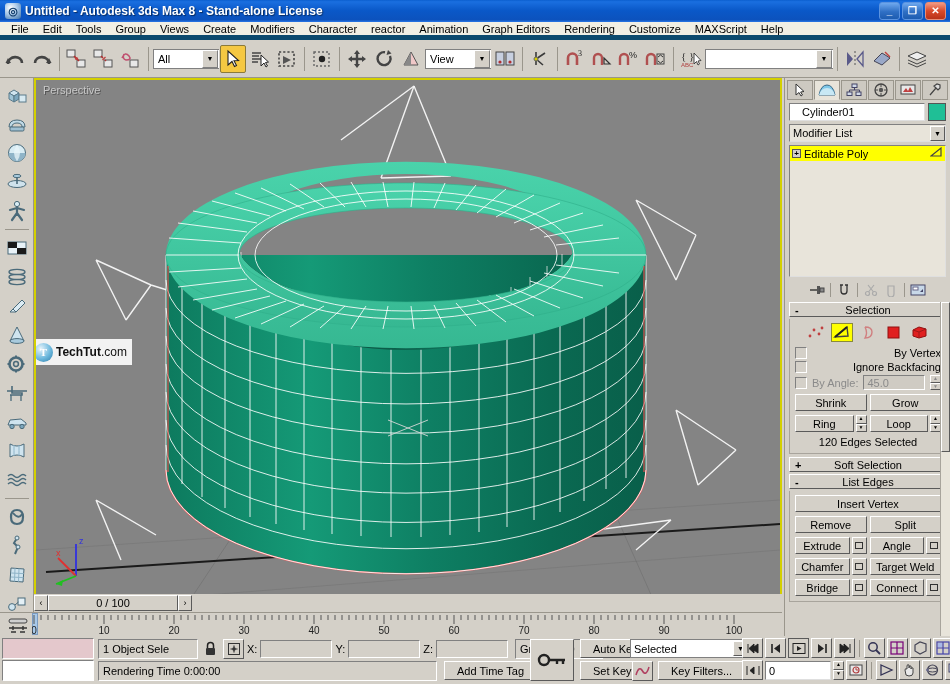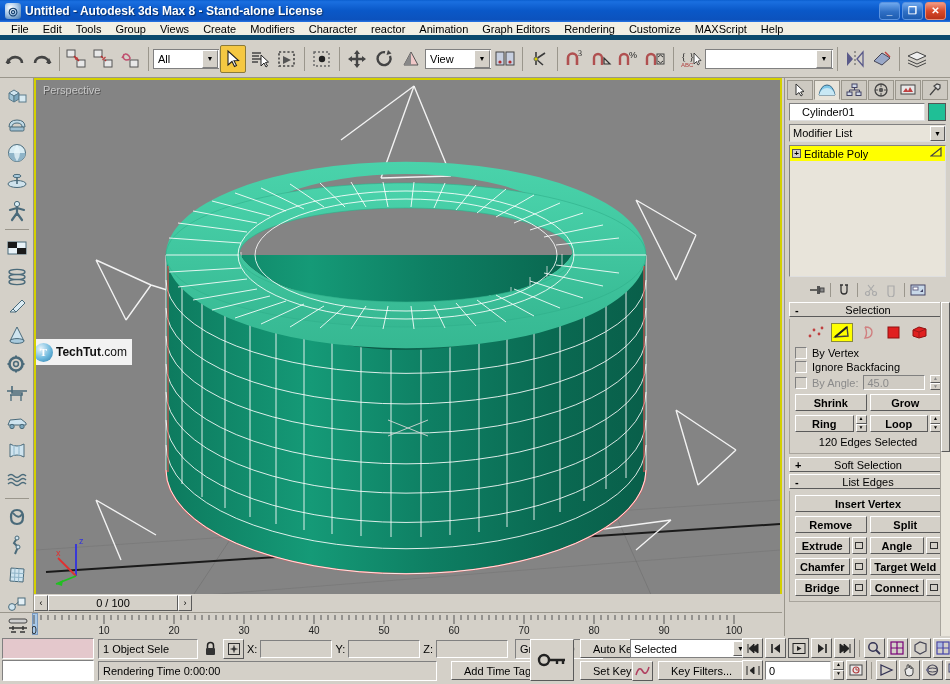--- a/index.html
+++ b/index.html
@@ -198,21 +198,21 @@
   .rollout-hdr .lbl{ width:100%; text-align:center; }
   .rollout-body{
     border:1px solid #a8a49c; border-top:none; background:#d4d0c8;
     padding:4px 5px 5px 5px; margin-bottom:3px;
   }
   .so-row{ display:flex; align-items:center; justify-content:center; gap:4px; margin-bottom:5px; }
   .so-btn{
     width:22px; height:19px; display:flex; align-items:center; justify-content:center;
   }
   .so-btn.active{ background:#ffff00; border:1px solid #8a8a3a; }
-  .chk-row{ display:flex; align-items:center; gap:5px; margin:2px 0; font-size:11px; }
+  .chk-row{ display:flex; align-items:center; gap:5px; margin:2px 0; font-size:11px;justify-content:space-between; }
   .chk{
     width:12px; height:12px; background:#d4d0c8;
     border:1px solid #808080; border-right-color:#fff; border-bottom-color:#fff;
     flex:none;
   }
   .chk-row.disabled{ color:#8a8a8a; }
   .num-field{
     flex:1; height:15px; background:#cfcbc3;
     border:1px solid #808080; border-right-color:#fff; border-bottom-color:#fff;
     font-size:11px; line-height:14px; padding-left:3px; color:#8a8a8a;
@@ -222,21 +222,21 @@
   }
   .spin i{
     flex:1; background:#d4d0c8;
     border:1px solid #fff; border-right-color:#5a5a5a; border-bottom-color:#5a5a5a;
     font-size:5px; line-height:5px; text-align:center; font-style:normal;
   }
   .btn{
     background:#d4d0c8; height:17px;
     border:1px solid #fff; border-right-color:#5a5a5a; border-bottom-color:#5a5a5a;
     display:flex; align-items:center; justify-content:center;
-    font-size:11px; white-space:nowrap; overflow:hidden;font-weight:bold;
+    font-size:11px; white-space:nowrap; overflow:hidden;
   }
   .btn-grid{ display:grid; grid-template-columns:1fr 1fr; gap:3px; margin-top:4px; }
   .btn-pair{ display:flex; gap:2px; }
   .btn-pair .btn{ flex:1; }
   .sq-btn{
     width:15px; height:17px; flex:none; background:#d4d0c8;
     border:1px solid #fff; border-right-color:#5a5a5a; border-bottom-color:#5a5a5a;
     display:flex; align-items:center; justify-content:center;
   }
   .sq-btn b{ display:block; width:8px; height:7px; border:1px solid #333; background:#d4d0c8; }
@@ -1255,21 +1255,21 @@
       <span class="coord-field"></span>
       <span class="coord-lbl">Y:</span>
       <span class="coord-field"></span>
       <span class="coord-lbl">Z:</span>
       <span class="coord-field"></span>
       <div class="sunken" style="width:88px;margin-left:5px">Grid = 10.0</div>
     </div>
 
     <div class="status-row2">
       <div class="sunken" style="width:339px">Rendering Time  0:00:00</div>
-      <div class="sb-btn" style="margin-left:12px;width:88px">Add Time Tag</div>
+      <div class="sb-btn" style="margin-left:5px;width:88px">Add Time Tag</div>
     </div>
 
     <div style="position:absolute;left:530px;top:3px" class="key-big">
       <svg width="30" height="16" viewBox="0 0 30 16">
           <circle cx="7" cy="8" r="5" fill="none" stroke="#222" stroke-width="2.4"></circle>
           <path d="M12 8 h16 M20 8 v4 M26 8 v4" stroke="#222" stroke-width="2.4" fill="none"></path>
         </svg>
     </div>
     <div style="position:absolute;left:580px;top:3px" class="sb-btn">Auto Key</div>
     <div style="position:absolute;left:580px;top:25px" class="sb-btn">Set Key</div>

